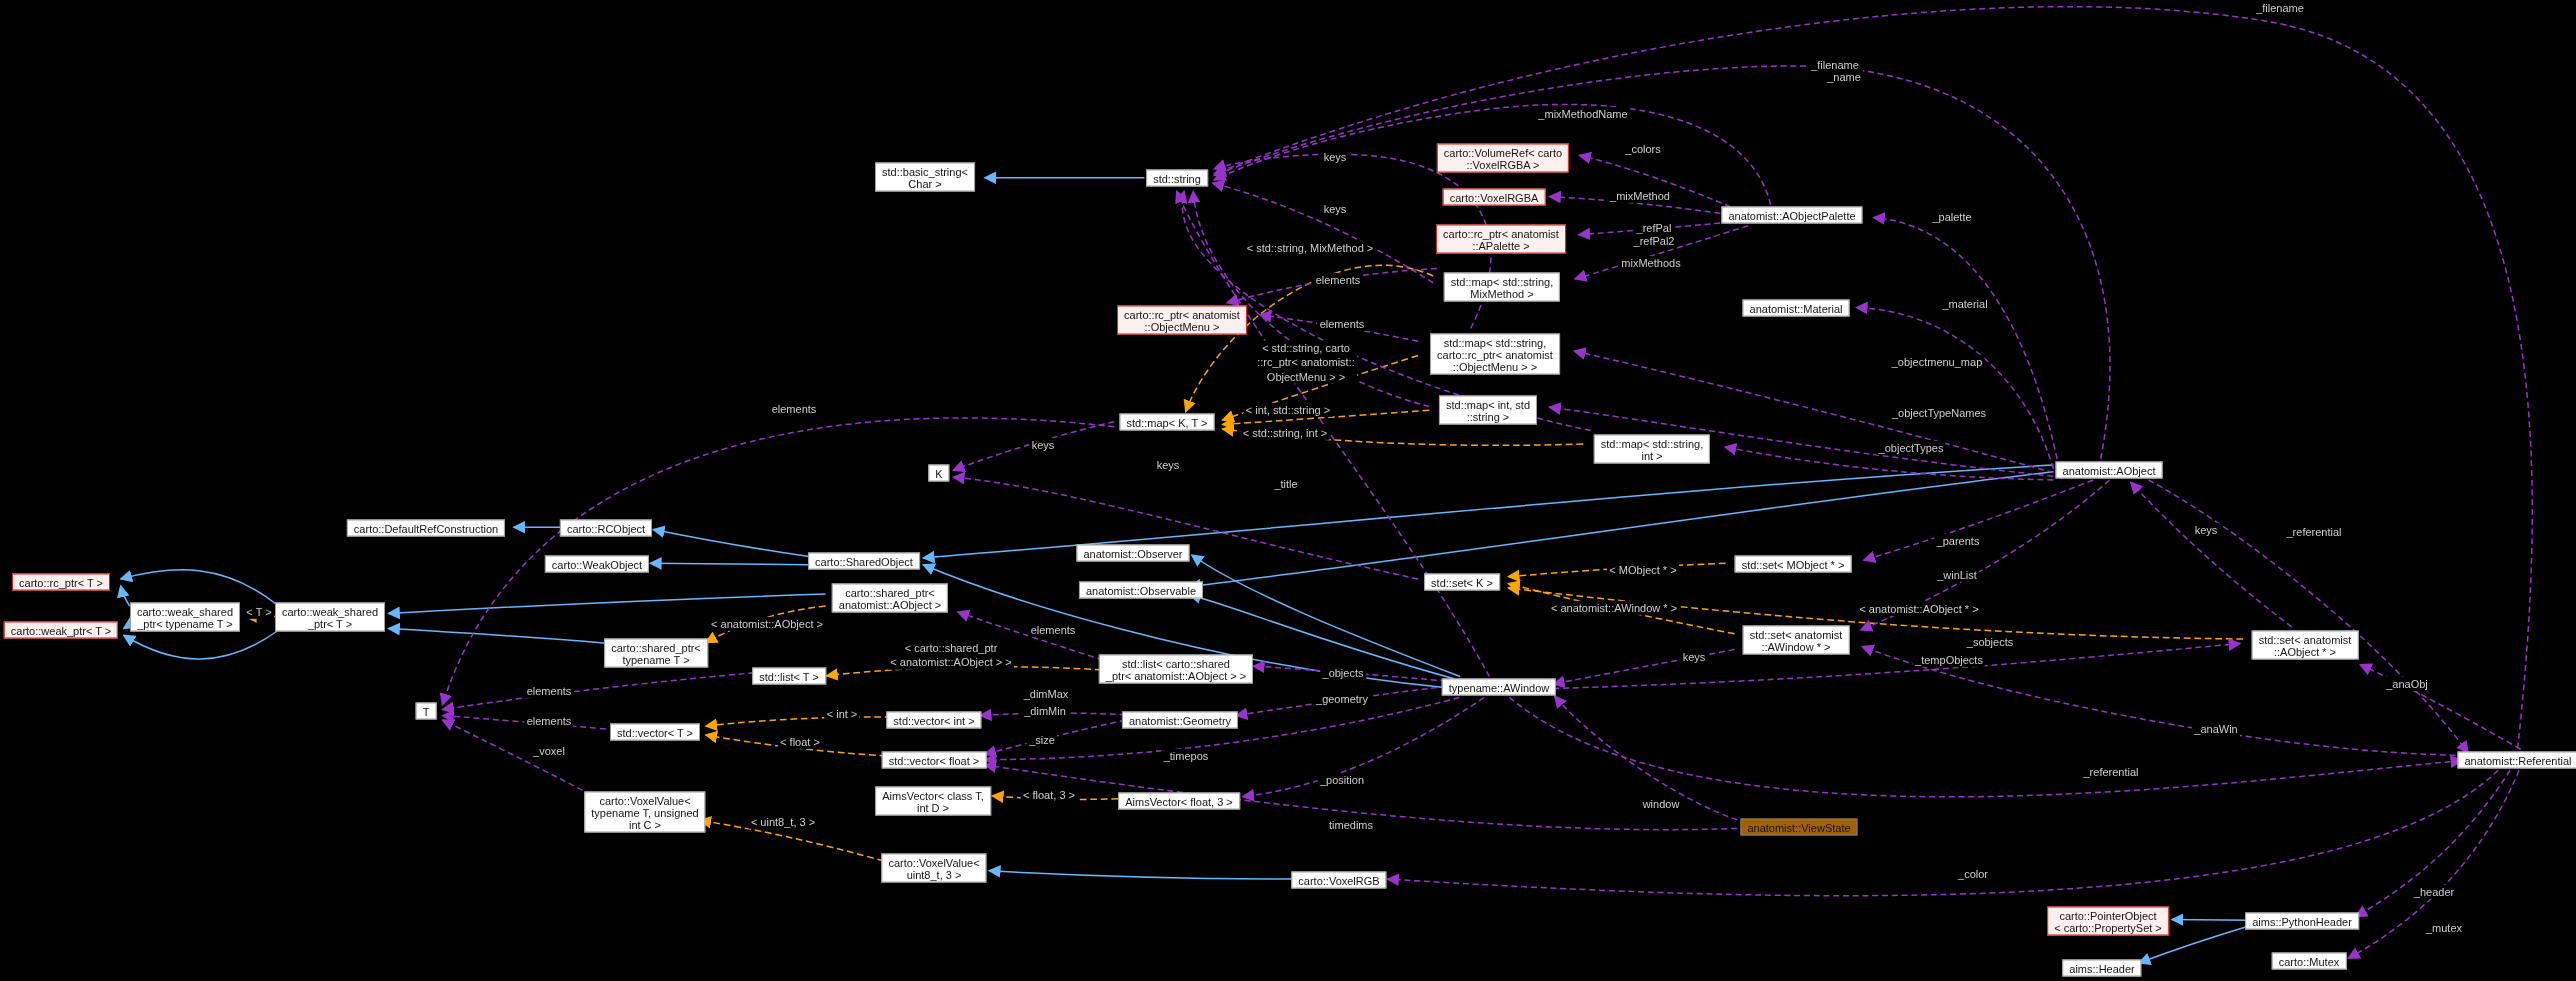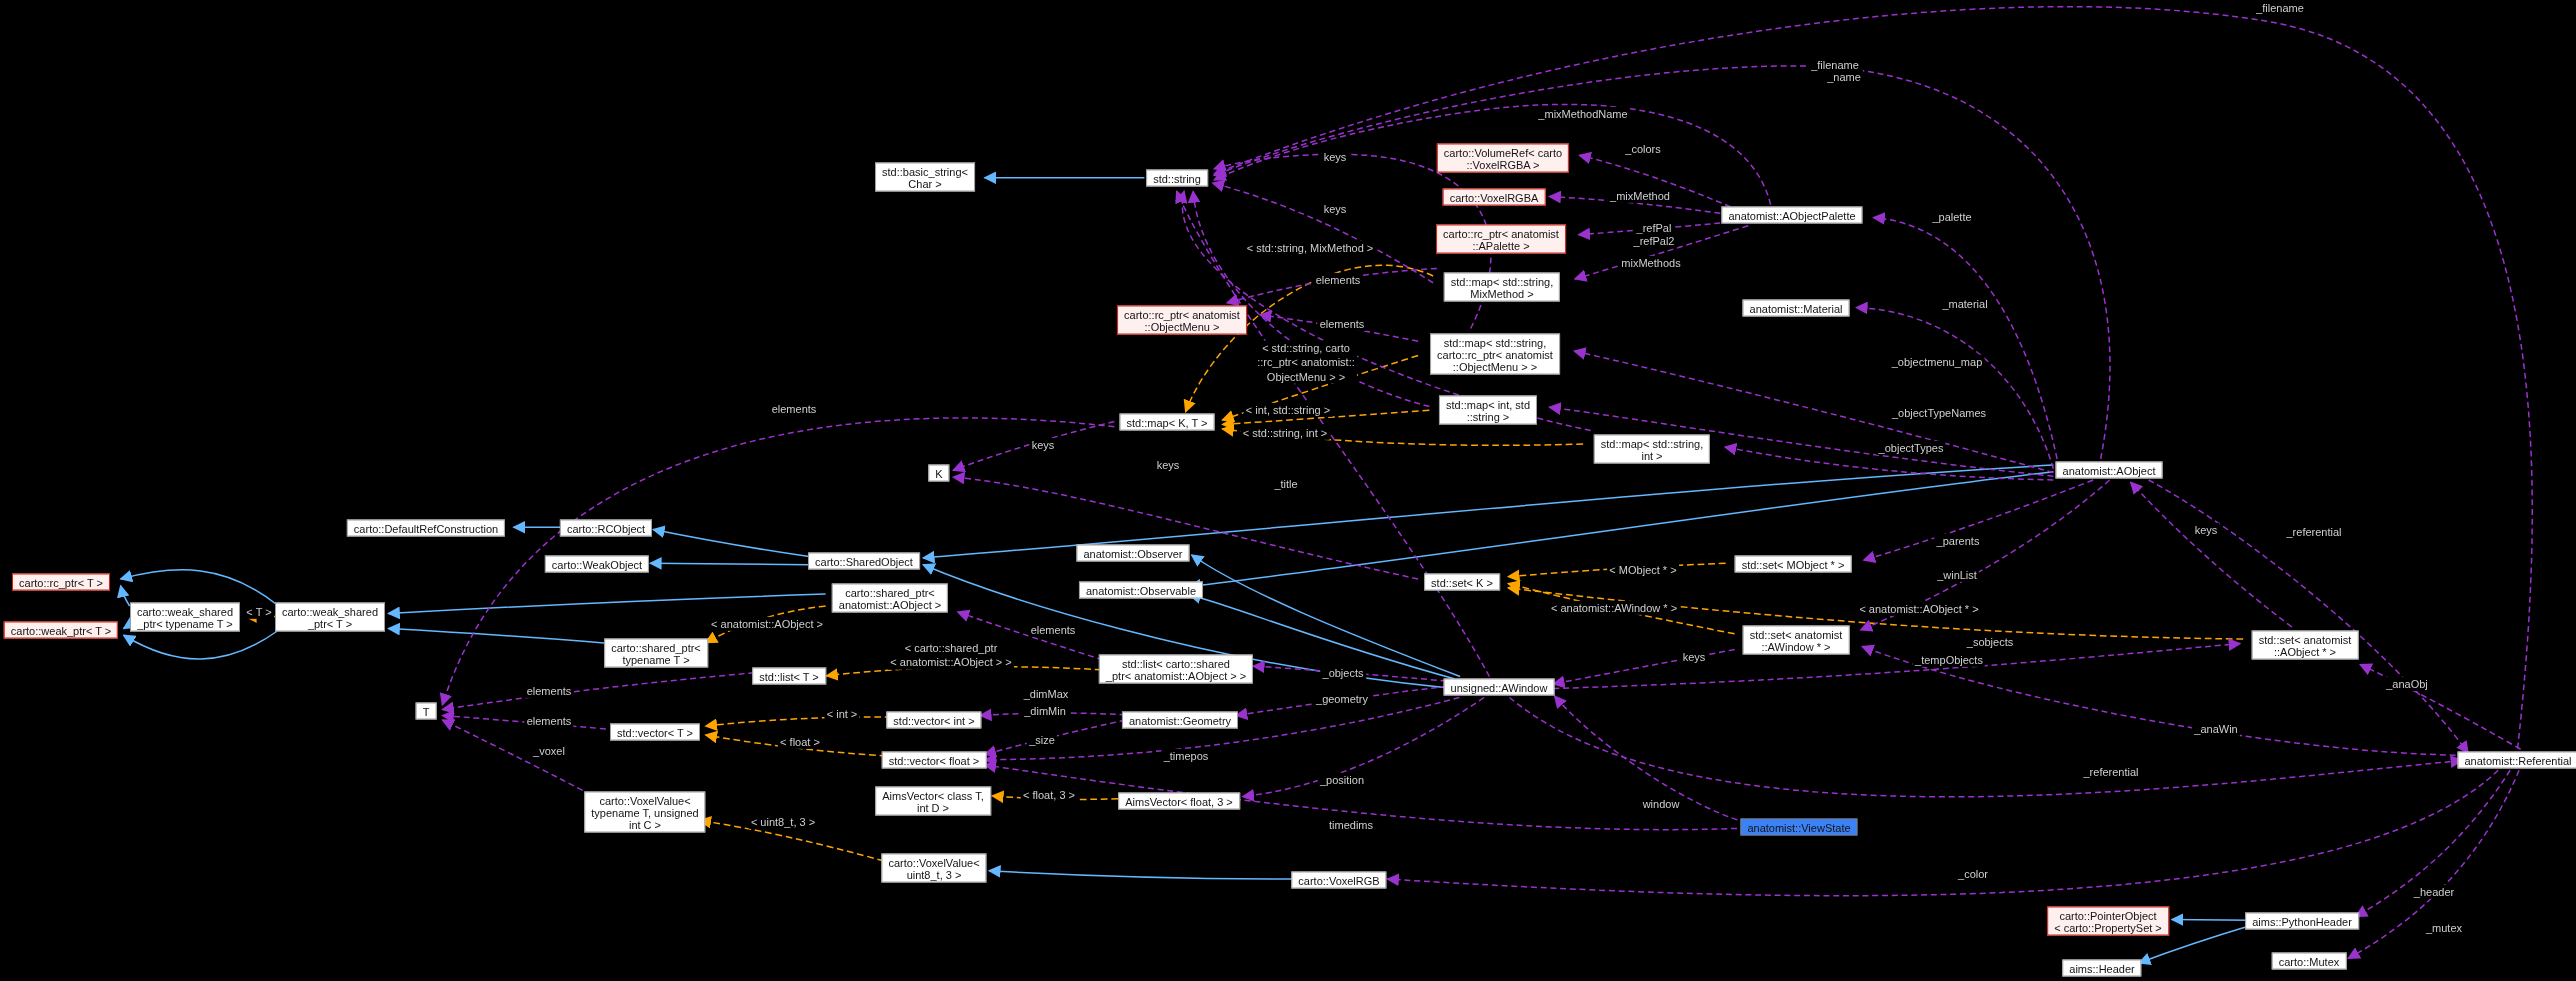--- a/index.html
+++ b/index.html
@@ -7,21 +7,21 @@
           font-family:"Liberation Sans","DejaVu Sans",sans-serif;}
   #edges{position:absolute;left:0;top:0;width:100%;height:100%;}
   .edge{fill:none;stroke-width:2px;}
   .edge.inherit{stroke:#63b8ff;}
   .edge.usage{stroke:#9a32cd;stroke-dasharray:8 5;}
   .edge.template{stroke:#ffa500;stroke-dasharray:9 5;}
   .node{position:absolute;transform:translate(-50%,-50%);background:#fff;color:#141414;
         border:0.8px solid #9d9d9d;font-size:11px;line-height:12px;padding:1.5px 6px;
         text-align:center;white-space:pre;z-index:2;}
   .node.pink{background:#fff0f0;border:1.5px solid #e0180f;}
-  .node.gray{background:#3b82f6;border:0.8px solid #7d7d7d;}
+  .node.gray{background:#a16207;border:0.8px solid #7d7d7d;}
   .edge-label{position:absolute;transform:translate(-50%,-50%);color:#cfcfcf;background:#000;
         font-size:11px;line-height:14.3px;padding:0 2.3px;text-align:center;white-space:pre;z-index:1;}
 </style>
 </head>
 <body>
 
 <div id="canvas">
   <svg id="edges" xmlns="http://www.w3.org/2000/svg" viewBox="0 0 3433 1308" width="2576" height="981">
     <defs>
       <marker id="arrow-inherit" viewBox="0 0 10 10" refX="9" refY="5" markerWidth="8.5" markerHeight="8.5" orient="auto">
@@ -221,21 +221,21 @@
     <div class="node" style="left: 185px; top: 617px;">carto::weak_shared
 _ptr&lt; typename T &gt;</div>
     <div class="node pink" style="left: 61px; top: 582px;">carto::rc_ptr&lt; T &gt;</div>
     <div class="node pink" style="left: 61px; top: 630px;">carto::weak_ptr&lt; T &gt;</div>
     <div class="node" style="left: 426px; top: 711px;">T</div>
     <div class="node" style="left: 656px; top: 653px;">carto::shared_ptr&lt;
 typename T &gt;</div>
     <div class="node" style="left: 789px; top: 676px;">std::list&lt; T &gt;</div>
     <div class="node" style="left: 1176px; top: 669px;">std::list&lt; carto::shared
 _ptr&lt; anatomist::AObject &gt; &gt;</div>
-    <div class="node" style="left: 1499px; top: 687px;">unsigned::AWindow</div>
+    <div class="node" style="left: 1499px; top: 687px;">typename::AWindow</div>
     <div class="node" style="left: 1180px; top: 720px;">anatomist::Geometry</div>
     <div class="node" style="left: 934px; top: 720px;">std::vector&lt; int &gt;</div>
     <div class="node" style="left: 655px; top: 732px;">std::vector&lt; T &gt;</div>
     <div class="node" style="left: 934px; top: 760px;">std::vector&lt; float &gt;</div>
     <div class="node" style="left: 645px; top: 812px;">carto::VoxelValue&lt;
 typename T, unsigned
 int C &gt;</div>
     <div class="node" style="left: 933px; top: 801px;">AimsVector&lt; class T,
 int D &gt;</div>
     <div class="node" style="left: 1179px; top: 801px;">AimsVector&lt; float, 3 &gt;</div>

